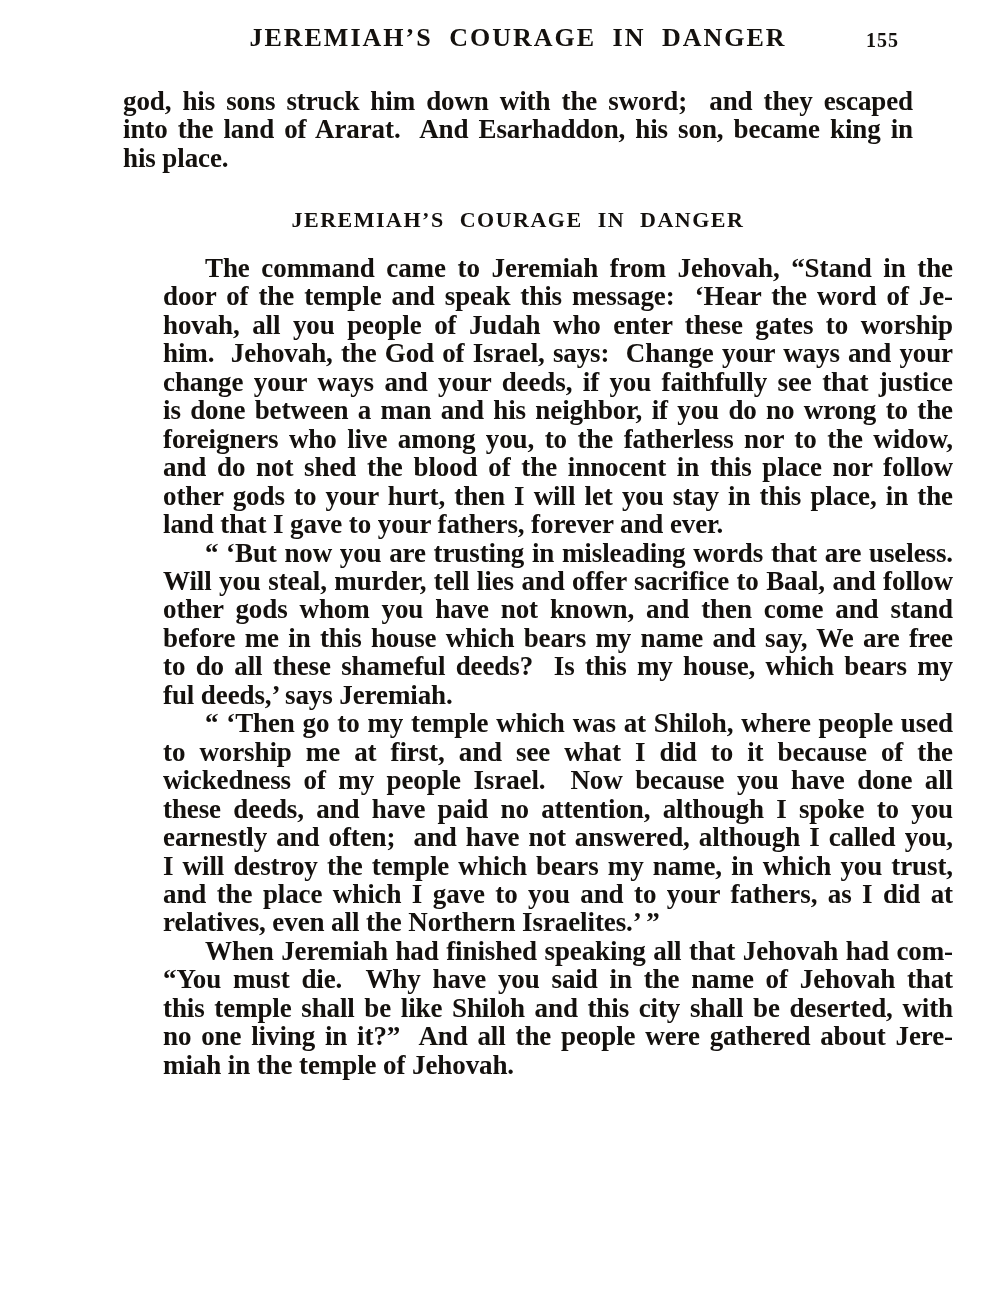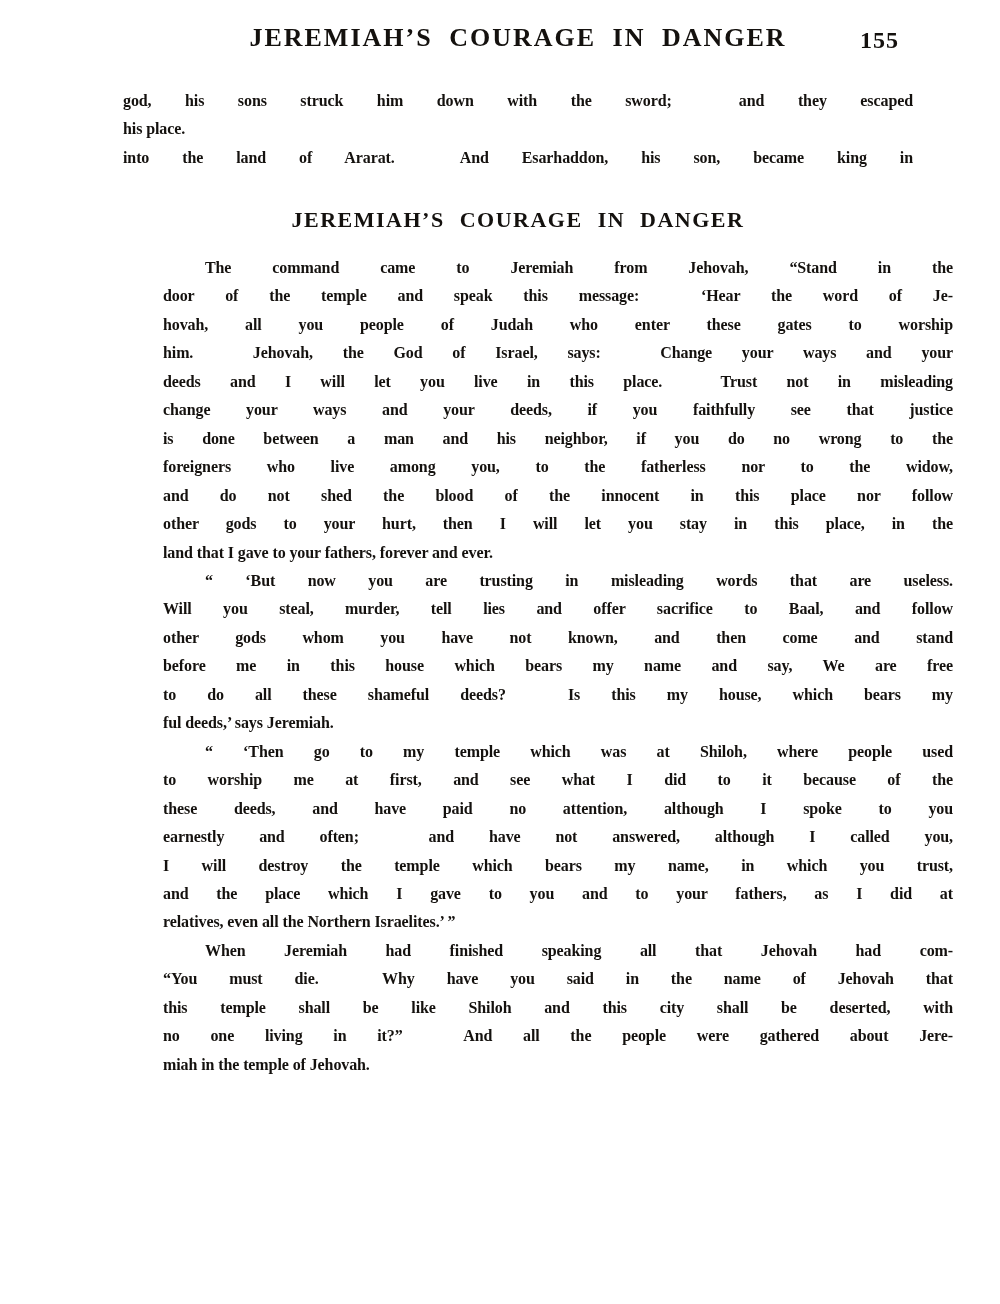--- a/index.html
+++ b/index.html
@@ -27,21 +27,21 @@
     font-weight: 700;
     font-size: 26px;
     line-height: 28px;
     letter-spacing: 2px;
     word-spacing: 8px;
   }
   .folio {
     position: absolute;
     right: 14px;
     top: 2px;
-    font-size: 24px;
+    font-size: 20px;
     letter-spacing: 1px;
     word-spacing: 0;
   }
   
   .section-heading {
     position: absolute;
     top: 208px;
     left: 123px;
     width: 790px;
     margin: 0;
@@ -64,21 +64,21 @@
     position: absolute;
     top: 254px;
     left: 123px;
     width: 790px;
     margin-left: 40px;
   }
   .paragraph { margin: 0; }
   .line {
     font-family: "Liberation Serif", serif;
     font-weight: 700;
-    font-size: 16px;
+    font-size: 27px;
     line-height: 28.45px;
     letter-spacing: -0.1px;
     white-space: pre-wrap;
     text-align: justify;
     text-align-last: justify;
   }
   .line.last {
     text-align-last: left;
   }
   .line.indent {
@@ -90,51 +90,51 @@
 
 <div class="page" style="--ink: #14110e; --paper: #ffffff;">
 
   <header class="running-head">
     <span class="rh-title">JEREMIAH’S COURAGE IN DANGER</span>
     <span class="folio">155</span>
   </header>
 
   <section class="intro paragraph">
       <div class="line">god, his sons struck him down with the sword;  and they escaped</div>
+      <div class="line">into the land of Ararat.  And Esarhaddon, his son, became king in</div>
       <div class="line last">his place.</div>
-      <div class="line">into the land of Ararat.  And Esarhaddon, his son, became king in</div>
     </section>
 
   <h2 class="section-heading">JEREMIAH’S COURAGE IN DANGER</h2>
 
   <main class="body-text">
       <div class="paragraph">
         <div class="line indent">The command came to Jeremiah from Jehovah, “Stand in the</div>
         <div class="line">door of the temple and speak this message:  ‘Hear the word of Je-</div>
         <div class="line">hovah, all you people of Judah who enter these gates to worship</div>
         <div class="line">him.  Jehovah, the God of Israel, says:  Change your ways and your</div>
-        <div class="line">deeds and I will let you live in this place.  Trust not in misleading</div>
         <div class="line">change your ways and your deeds, if you faithfully see that justice</div>
         <div class="line">is done between a man and his neighbor, if you do no wrong to the</div>
         <div class="line">foreigners who live among you, to the fatherless nor to the widow,</div>
         <div class="line">and do not shed the blood of the innocent in this place nor follow</div>
         <div class="line">other gods to your hurt, then I will let you stay in this place, in the</div>
         <div class="line last">land that I gave to your fathers, forever and ever.</div>
       </div>
       <div class="paragraph">
         <div class="line indent">“ ‘But now you are trusting in misleading words that are useless.</div>
         <div class="line">Will you steal, murder, tell lies and offer sacrifice to Baal, and follow</div>
         <div class="line">other gods whom you have not known, and then come and stand</div>
         <div class="line">before me in this house which bears my name and say, We are free</div>
         <div class="line">to do all these shameful deeds?  Is this my house, which bears my</div>
         <div class="line last">ful deeds,’ says Jeremiah.</div>
       </div>
       <div class="paragraph">
         <div class="line indent">“ ‘Then go to my temple which was at Shiloh, where people used</div>
         <div class="line">to worship me at first, and see what I did to it because of the</div>
+        <div class="line">wickedness of my people Israel.  Now because you have done all</div>
         <div class="line">these deeds, and have paid no attention, although I spoke to you</div>
         <div class="line">earnestly and often;  and have not answered, although I called you,</div>
         <div class="line">I will destroy the temple which bears my name, in which you trust,</div>
         <div class="line">and the place which I gave to you and to your fathers, as I did at</div>
         <div class="line last">relatives, even all the Northern Israelites.’ ”</div>
       </div>
       <div class="paragraph">
         <div class="line indent">When Jeremiah had finished speaking all that Jehovah had com-</div>
         <div class="line">“You must die.  Why have you said in the name of Jehovah that</div>
         <div class="line">this temple shall be like Shiloh and this city shall be deserted, with</div>

